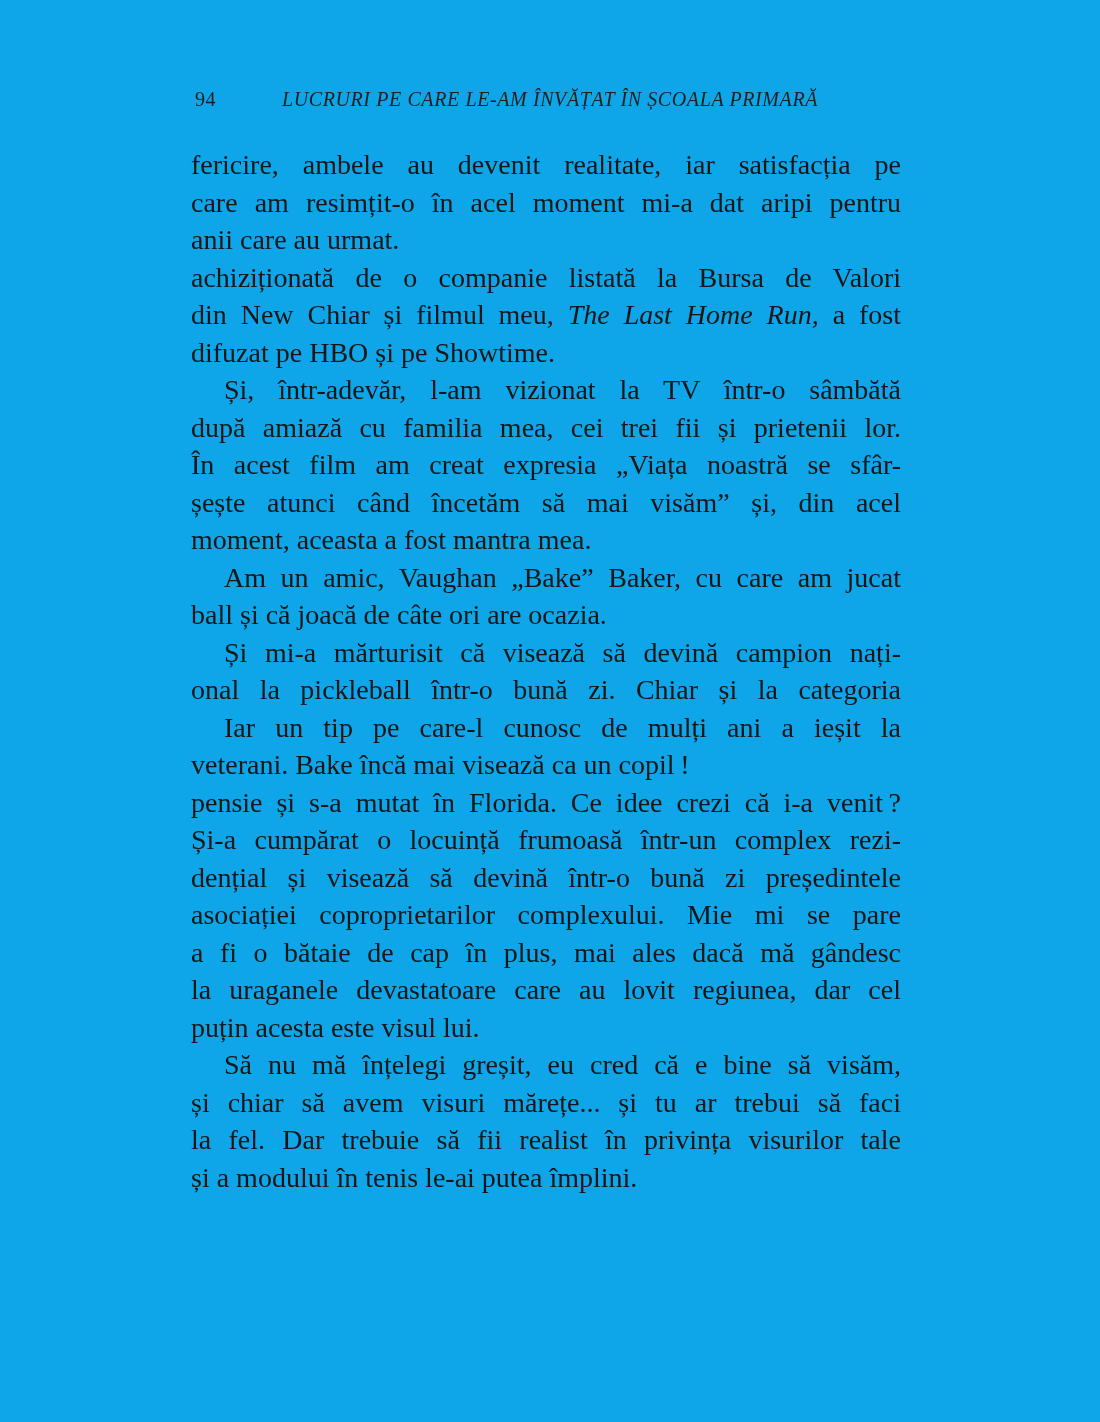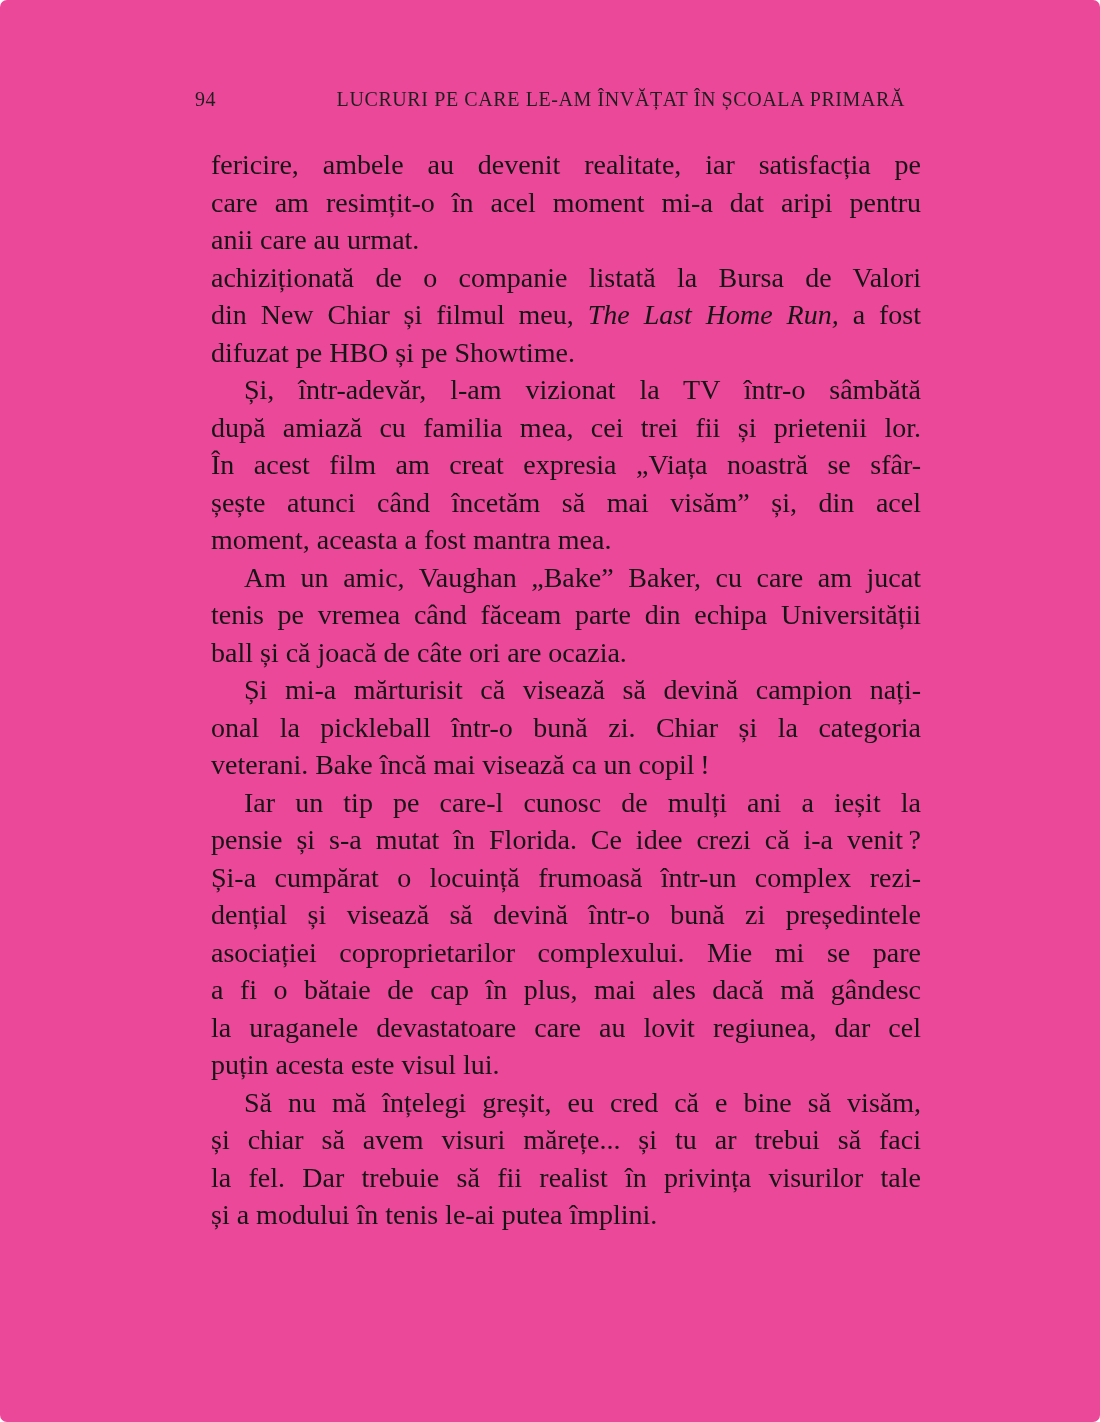--- a/index.html
+++ b/index.html
@@ -4,52 +4,52 @@
 <style>
   html, body {
     margin: 0;
     padding: 0;
     background: #ffffff;
   }
   .page {
     position: relative;
     width: 1100px;
     height: 1422px;
-    background: #ec4899;
+    background: #0ea5e9;
     font-family: "Liberation Serif", serif;
     color: #1b1b1b;
     overflow: hidden;
-    border-radius: 7px;
   }
   
   .running-header {
     position: absolute;
     top: 86px;
     left: 195px;
     width: 710px;
     height: 26px;
     font-size: 20px;
     line-height: 26px;
     letter-spacing: 0.6px;
     color: #1f1f1f;
   }
   .page-number {
     position: absolute;
     left: 0;
     top: 0;
   }
   .running-title {
     display: block;
-    text-align: right;
+    text-align: center;
     width: 100%;
+    font-style: italic;
   }
   
   .text-block {
     position: absolute;
-    left: 211px;
+    left: 191px;
     top: 146px;
     width: 710px;
     font-size: 28px;
     color: #161616;
   }
   .line {
     height: 37.5px;
     line-height: 37.5px;
     text-align: justify;
     text-align-last: justify;
@@ -83,26 +83,25 @@
       <div class="line last">anii care au urmat.</div>
       <div class="line">achiziționată de o companie listată la Bursa de Valori</div>
       <div class="line"><span>din New Chiar și filmul meu, </span><i>The Last Home Run,</i><span> a fost</span></div>
       <div class="line last">difuzat pe HBO și pe Showtime.</div>
       <div class="line indent">Și, într-adevăr, l-am vizionat la TV într-o sâmbătă</div>
       <div class="line">după amiază cu familia mea, cei trei fii și prietenii lor.</div>
       <div class="line">În acest film am creat expresia „Viața noastră se sfâr-</div>
       <div class="line">șește atunci când încetăm să mai visăm” și, din acel</div>
       <div class="line last">moment, aceasta a fost mantra mea.</div>
       <div class="line indent">Am un amic, Vaughan „Bake” Baker, cu care am jucat</div>
-      <div class="line">tenis pe vremea când făceam parte din echipa Universității</div>
       <div class="line last">ball și că joacă de câte ori are ocazia.</div>
       <div class="line indent">Și mi-a mărturisit că visează să devină campion nați-</div>
       <div class="line">onal la pickleball într-o bună zi. Chiar și la categoria</div>
+      <div class="line indent">Iar un tip pe care-l cunosc de mulți ani a ieșit la</div>
       <div class="line last">veterani. Bake încă mai visează ca un copil !</div>
-      <div class="line indent">Iar un tip pe care-l cunosc de mulți ani a ieșit la</div>
       <div class="line">pensie și s-a mutat în Florida. Ce idee crezi că i-a venit ?</div>
       <div class="line">Și-a cumpărat o locuință frumoasă într-un complex rezi-</div>
       <div class="line">dențial și visează să devină într-o bună zi președintele</div>
       <div class="line">asociației coproprietarilor complexului. Mie mi se pare</div>
       <div class="line">a fi o bătaie de cap în plus, mai ales dacă mă gândesc</div>
       <div class="line">la uraganele devastatoare care au lovit regiunea, dar cel</div>
       <div class="line last">puțin acesta este visul lui.</div>
       <div class="line indent">Să nu mă înțelegi greșit, eu cred că e bine să visăm,</div>
       <div class="line">și chiar să avem visuri mărețe... și tu ar trebui să faci</div>
       <div class="line">la fel. Dar trebuie să fii realist în privința visurilor tale</div>

